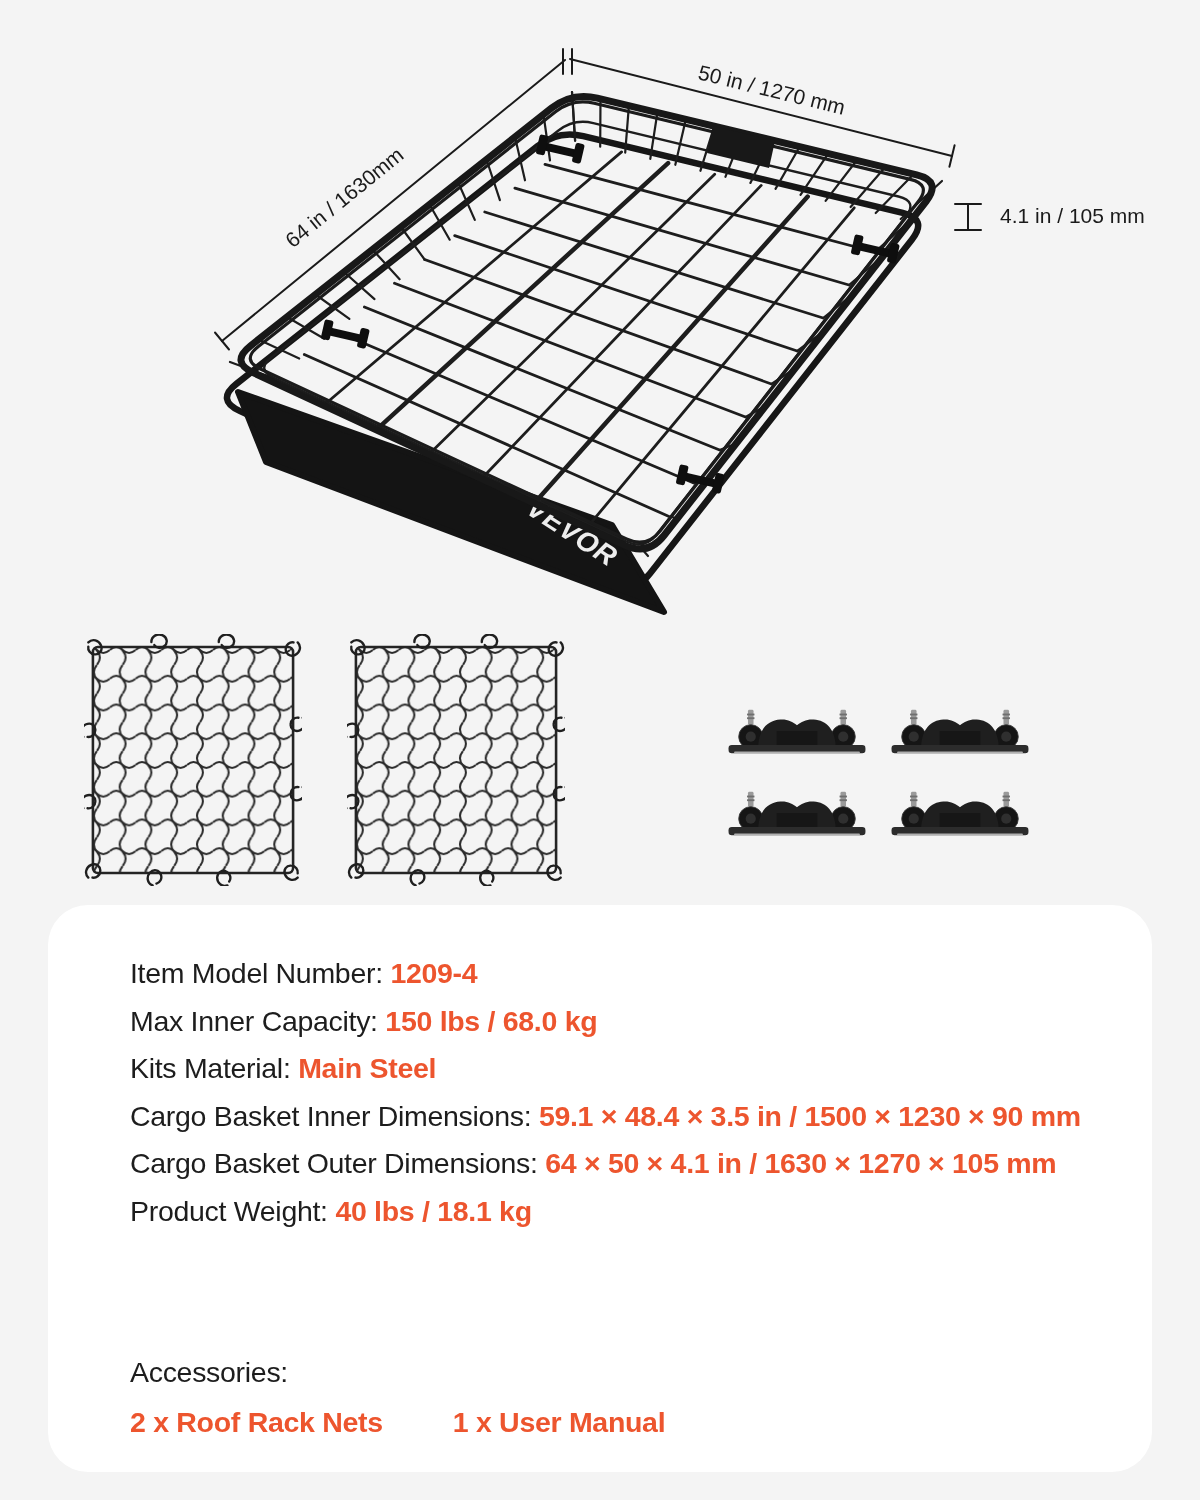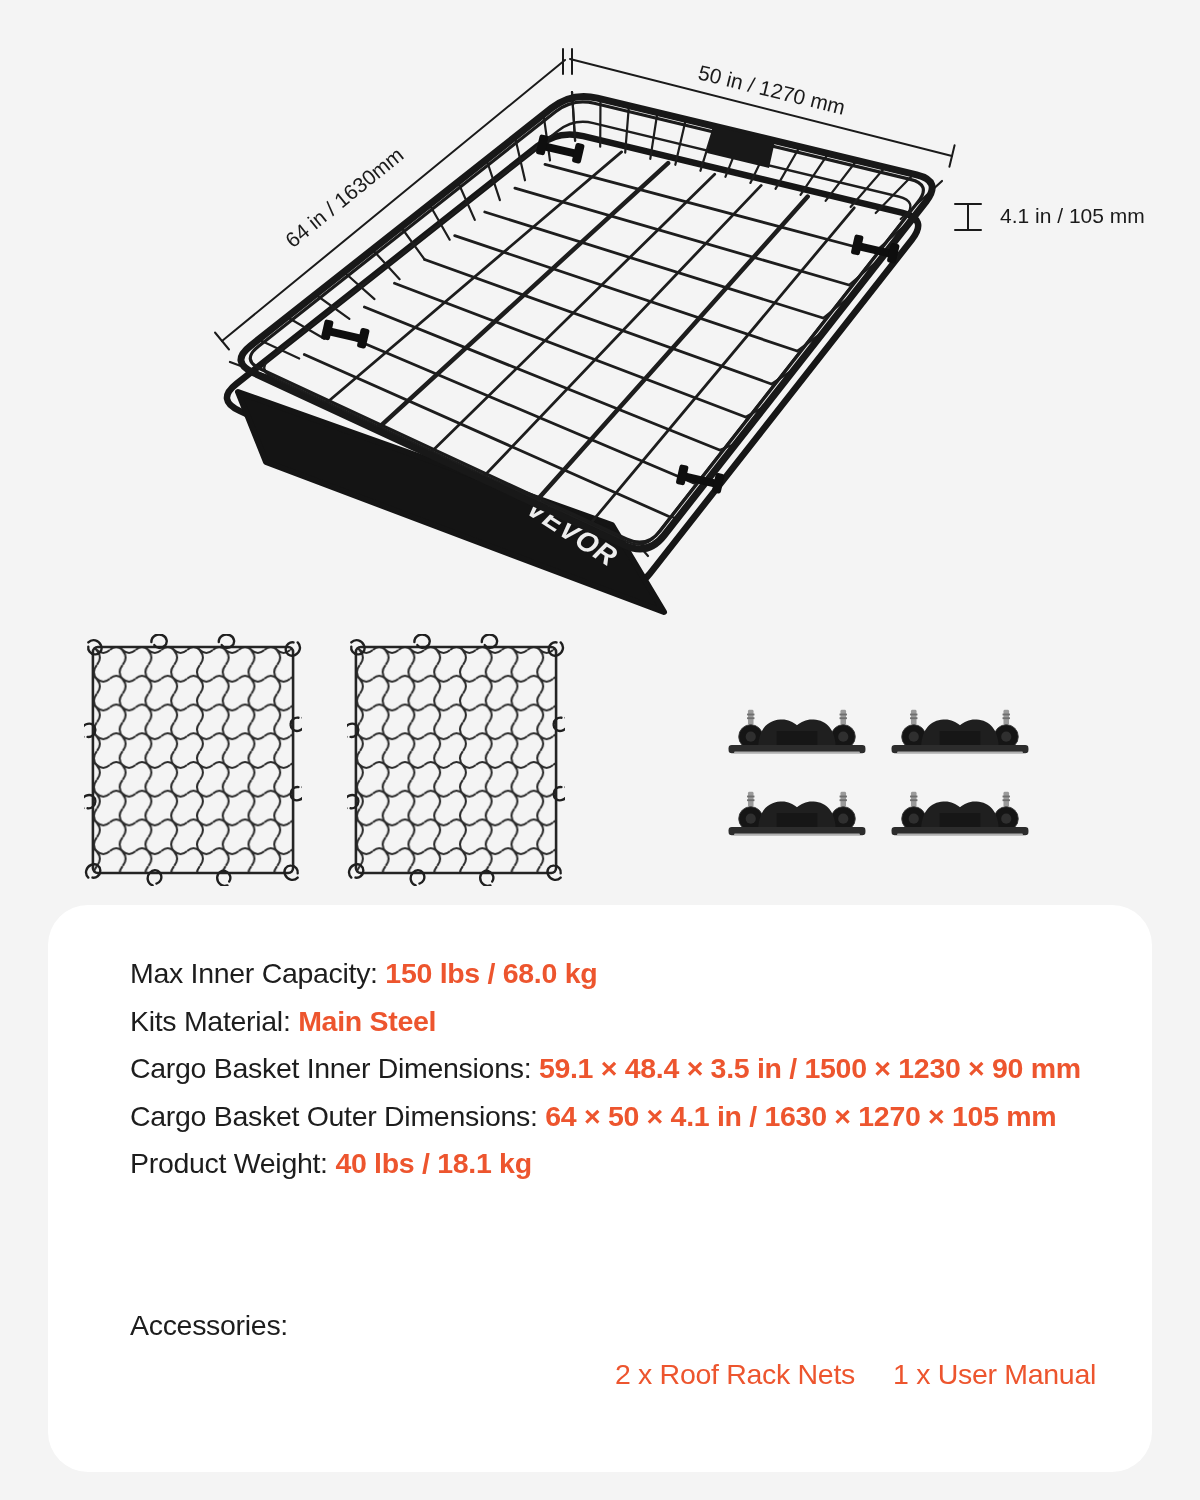--- a/index.html
+++ b/index.html
@@ -26,23 +26,23 @@
     padding:45px 56px 0 82px;
   }
   .row,.acc-heading{
     font-size:28.5px;line-height:47.5px;
     color:#1d1d1d;letter-spacing:-.3px;
     white-space:nowrap;
   }
   .val{color:#ed552e;font-weight:700;}
   .acc-heading{margin-top:114px;}
   .acc-items{
-    display:flex;gap:38px;margin-top:2px;
-    font-size:28.5px;line-height:47.5px;font-weight:400;
-    color:#ed552e;letter-spacing:-.3px;white-space:nowrap;justify-content:flex-end;
+    display:flex;gap:70px;margin-top:2px;
+    font-size:28.5px;line-height:47.5px;font-weight:700;
+    color:#ed552e;letter-spacing:-.3px;white-space:nowrap;
   }
 </style>
 </head>
 <body>
 
 <svg class="figure-svg" width="1200" height="910" viewBox="0 0 1200 910">
   <defs>
     <pattern id="netp" width="26" height="29" patternUnits="userSpaceOnUse">
       <path d="M0,14 q6.5,-6 13,0 t13,0" stroke="#2a2a2a" stroke-width="2" fill="none"></path>
       <path d="M13,0 q-6,7.25 0,14.5 t0,14.5" stroke="#2a2a2a" stroke-width="2" fill="none"></path>
@@ -200,20 +200,21 @@
   </g>
   <g>
     <use href="#bracket-sym" x="723" y="706" width="148" height="54"></use>
     <use href="#bracket-sym" x="886" y="706" width="148" height="54"></use>
     <use href="#bracket-sym" x="723" y="788" width="148" height="54"></use>
     <use href="#bracket-sym" x="886" y="788" width="148" height="54"></use>
   </g>
 </svg>
 
 <div class="card">
+  <div class="row"><span>Item Model Number: </span><span class="val">1209-4</span></div>
   <div class="row"><span>Max Inner Capacity: </span><span class="val">150 lbs / 68.0 kg</span></div>
   <div class="row"><span>Kits Material: </span><span class="val">Main Steel</span></div>
   <div class="row"><span>Cargo Basket Inner Dimensions: </span><span class="val">59.1 × 48.4 × 3.5 in / 1500 × 1230 × 90 mm</span></div>
   <div class="row"><span>Cargo Basket Outer Dimensions: </span><span class="val">64 × 50 × 4.1 in / 1630 × 1270 × 105 mm</span></div>
   <div class="row"><span>Product Weight: </span><span class="val">40 lbs / 18.1 kg</span></div>
 
   <div class="acc-heading">Accessories:</div>
   <div class="acc-items">
     <span>2 x Roof Rack Nets</span>
     <span>1 x User Manual</span>

